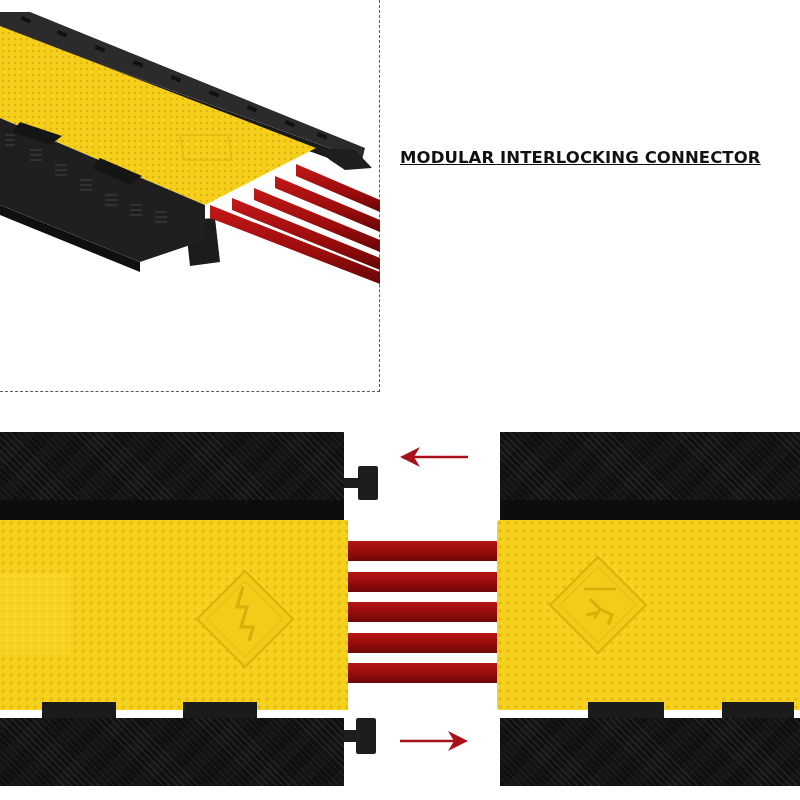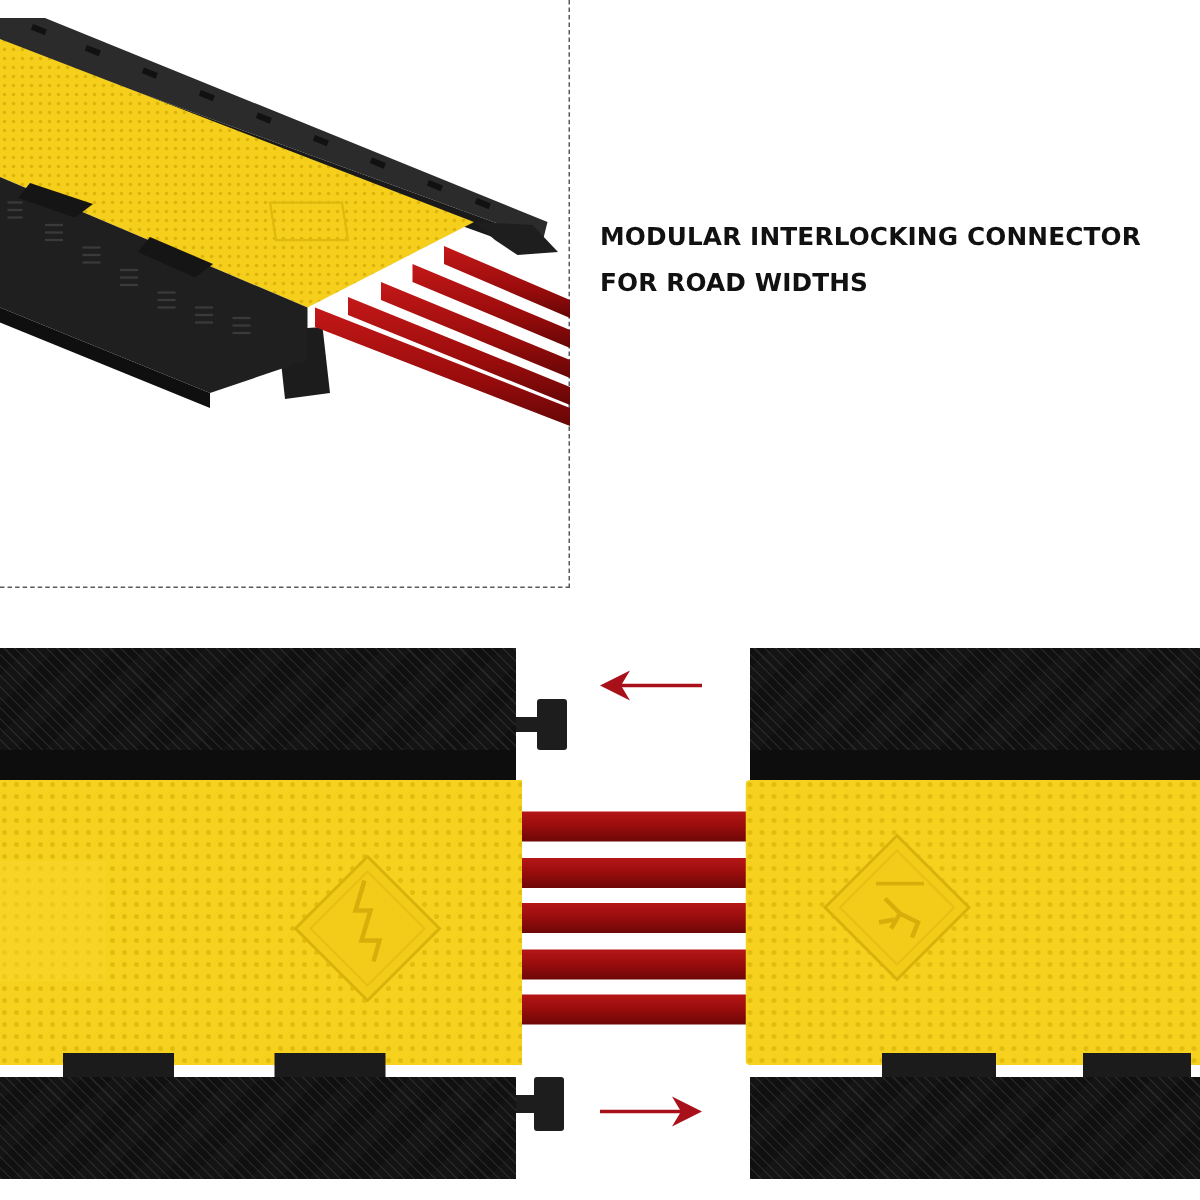--- a/index.html
+++ b/index.html
@@ -6,21 +6,21 @@
   body { width:800px; height:800px; position:relative; overflow:hidden; font-family:"DejaVu Sans", sans-serif; }
 
   
   .top-panel { position:absolute; left:0; top:0; width:380px; height:392px;
     border-right:1.5px dashed #5a5a5a; border-bottom:1.5px dashed #5a5a5a; box-sizing:border-box; }
   .top-panel svg { position:absolute; left:0; top:0; }
 
   
   .caption { position:absolute; left:400px; top:142px; width:400px; }
   .caption-line { font-family:"DejaVu Sans", sans-serif; font-weight:bold; font-size:16.5px;
-    color:#111; letter-spacing:0.1px; line-height:31px; white-space:nowrap; }
+    color:#111; letter-spacing:0.1px; line-height:31px; white-space:nowrap;text-decoration:underline; }
 
   
   .ramp { position:absolute; overflow:hidden; }
   .tread {
     background-color:#141414;
     background-image:
       repeating-linear-gradient(45deg, rgba(255,255,255,0.08) 0 1px, transparent 1px 5px),
       repeating-linear-gradient(-45deg, rgba(0,0,0,0.0) 0 14px, #101010 14px 28px);
   }
   .yellow-cover {
@@ -111,21 +111,20 @@
         <line x1="130" y1="215" x2="142" y2="215"></line>
       <line x1="155" y1="212" x2="167" y2="212"></line>
         <line x1="155" y1="217" x2="167" y2="217"></line>
         <line x1="155" y1="222" x2="167" y2="222"></line>
     </g>
   </svg>
 </div>
 
 <div class="caption">
   <div class="caption-line">MODULAR INTERLOCKING CONNECTOR</div>
-  <div class="caption-line">FOR ROAD WIDTHS</div>
 </div>
 
 <div>
 
   <div class="ramp tread" style="left:0; top:432px; width:344px; height:90px;"></div>
   <div class="ramp" style="left:0; top:500px; width:344px; height:22px; background:#0d0d0d;"></div>
 
   <div class="yellow-cover" style="left:0; top:520px; width:348px; height:190px;"></div>
   <div class="yellow-flat" style="left:0; top:574px; width:70px; height:80px; opacity:0.55;"></div>
 

